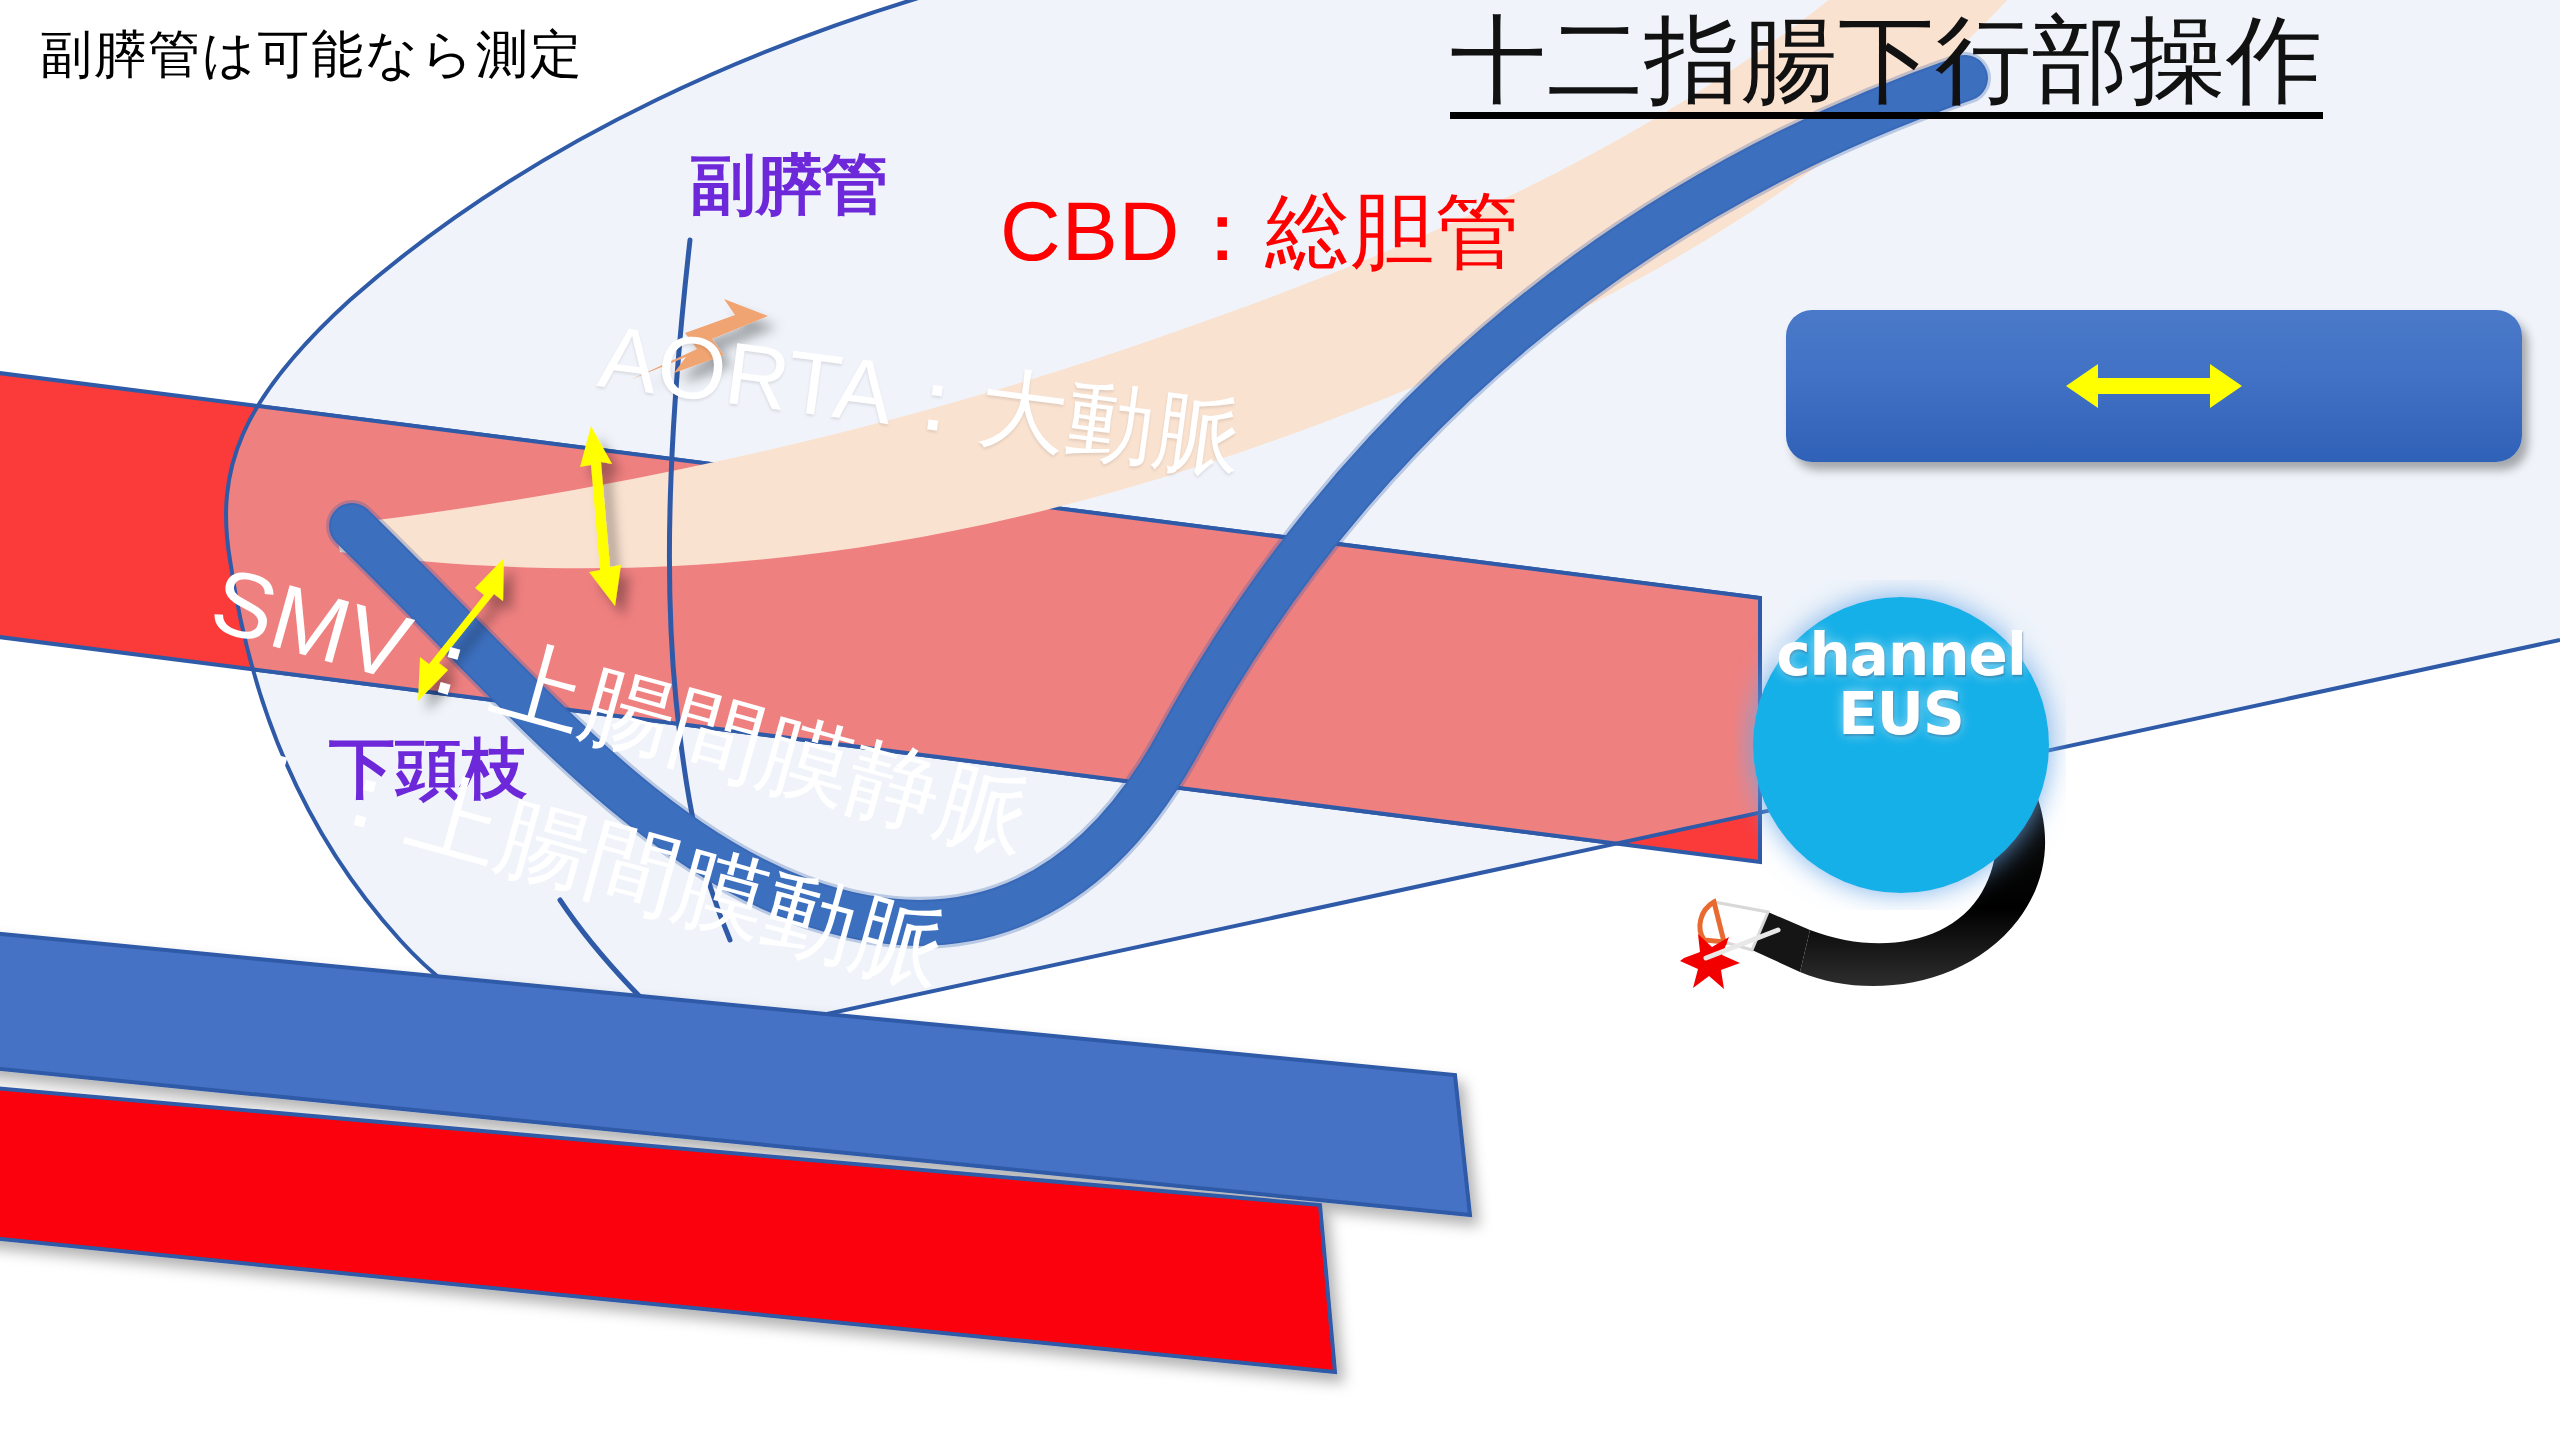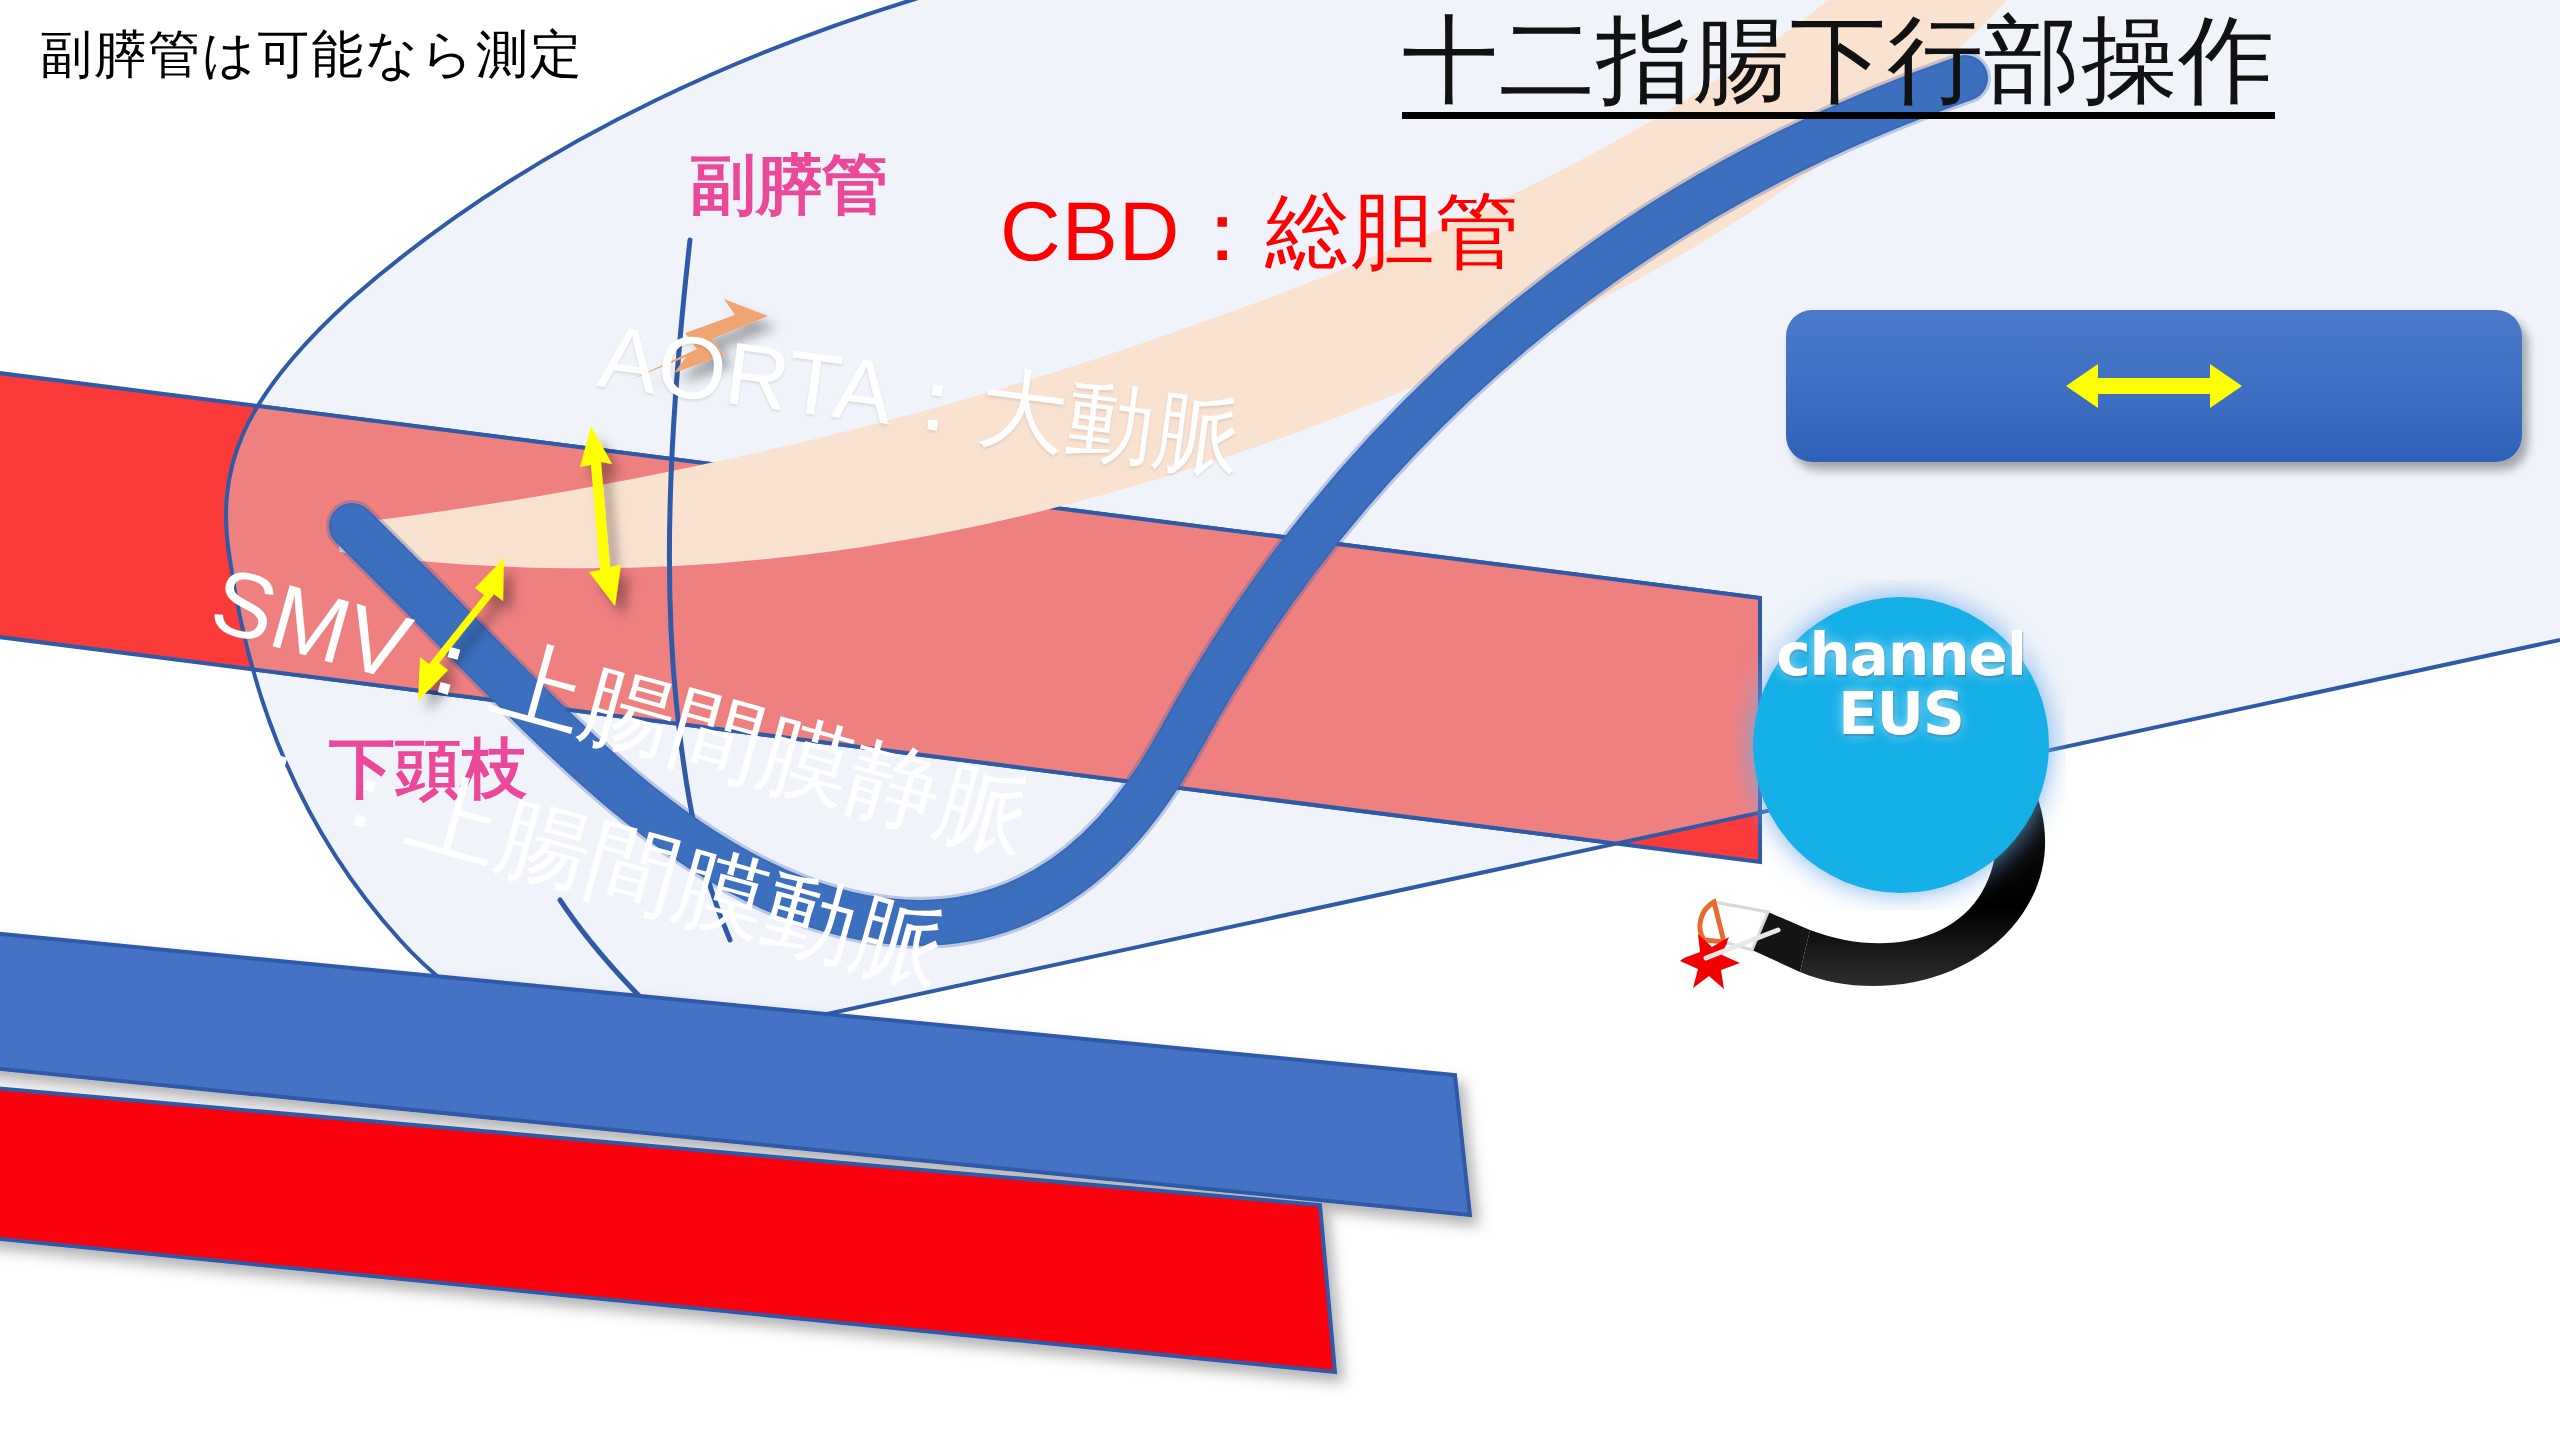--- a/index.html
+++ b/index.html
@@ -10,28 +10,28 @@
   .lbl{position:absolute;white-space:nowrap;line-height:1;}
 
   
   #cap-accessory{
     left:40px; top:28px; font-size:52px; color:#000000;
     font-family:"DejaVu Sans","Liberation Sans",sans-serif; letter-spacing:2px;
   }
 
   
   #title{
-    left:1402px; top:12px; font-size:96px; color:#111111;
+    left:1450px; top:12px; font-size:96px; color:#111111;
     font-family:"DejaVu Sans","Liberation Sans",sans-serif; letter-spacing:1px;
     border-bottom:7px solid #000; padding-bottom:4px;
   }
 
   
   .tag-bold{
-    font-weight:bold; color:#ec4899;
+    font-weight:bold; color:#6d28d9;
     font-family:"DejaVu Sans","Liberation Sans",sans-serif;
   }
   #tag-accessory-duct{left:690px; top:152px; font-size:66px;}
   #tag-inferior-branch{left:329px; top:736px; font-size:66px;}
 
   
   #lbl-cbd{
     left:1000px; top:158px; font-size:84px; color:#ff0000;
     font-family:"Liberation Sans","DejaVu Sans",sans-serif; letter-spacing:1px;margin-top:31px;
   }

